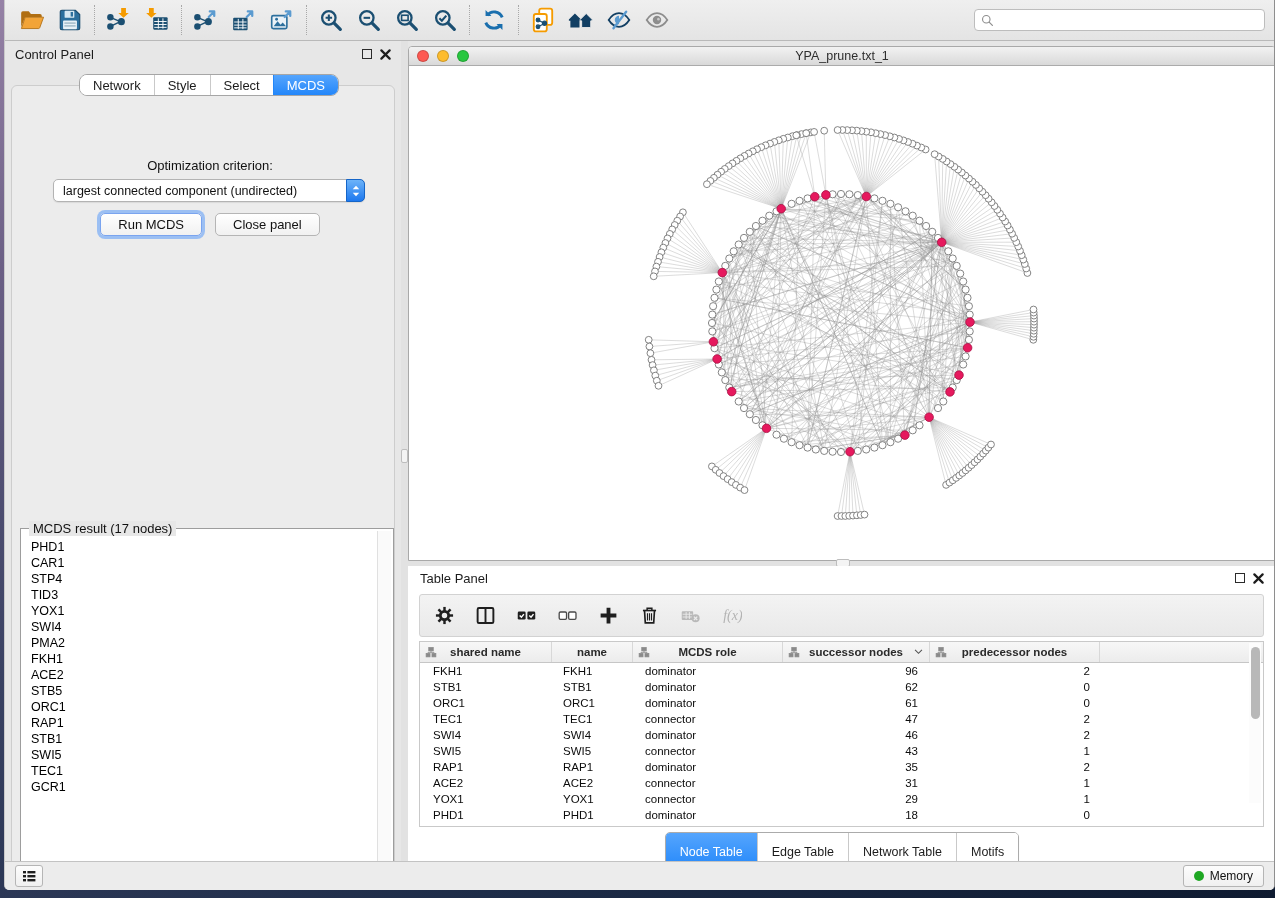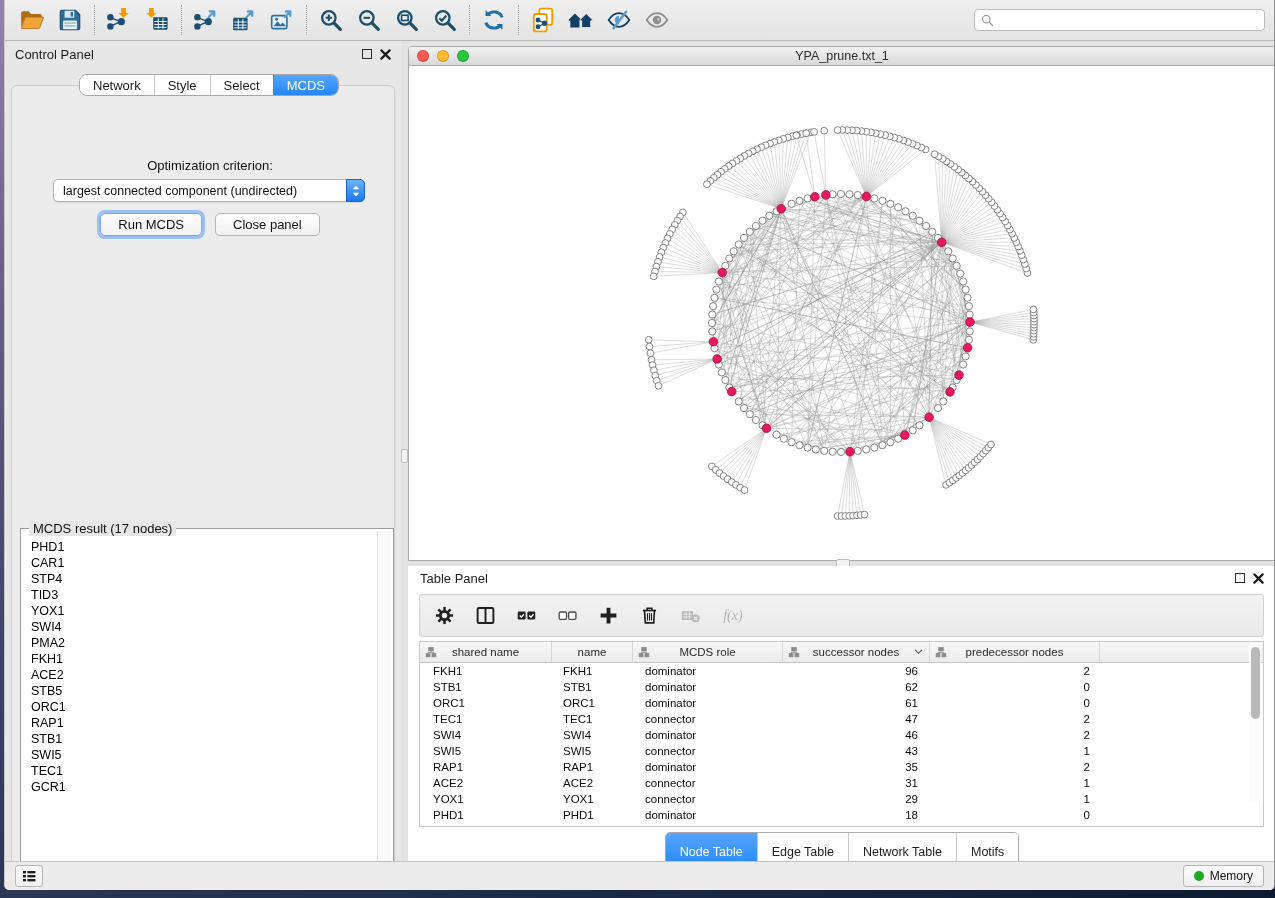--- a/index.html
+++ b/index.html
@@ -77,21 +77,21 @@
   .tp-head { height:24px; display:flex; align-items:center; padding:0 12px; }
   .tp-title { font-size:13px; color:#1c1c1c; }
   .tp-toolbar { position:absolute; left:11px; top:28px; width:845px; height:43px;
     background:linear-gradient(#f3f3f3,#e9e9e9); border:1px solid #d2d2d2; border-radius:3px;
     display:flex; align-items:center; padding-left:12px; gap:17px; }
   .tp-tbtn { background:none; border:none; width:24px; height:24px; display:flex; align-items:center; justify-content:center; }
   .tp-tbtn svg { width:21px; height:21px; }
   .tbox { position:absolute; left:11px; top:75px; width:845px; height:186px; background:#fff; border:1px solid #c9c9c9; }
   .thead { display:flex; height:21px; background:linear-gradient(#f7f7f7,#ececec); border-bottom:1px solid #c6c6c6; }
   .th { display:flex; align-items:center; justify-content:center; gap:4px; border-right:1px solid #d8d8d8;
-    font-size:11.5px; color:#2a2a2a; position:relative; }
+    font-size:11.5px; color:#2a2a2a; position:relative;font-weight:bold; }
   .th svg.tree { width:12px; height:12px; position:absolute; left:5px; }
   .th svg.sort { width:9px; height:6px; position:absolute; right:6px; }
   .tbody { position:relative; }
   .tr { display:flex; height:16px; align-items:center; }
   .td { font-size:11.5px; color:#0c0c0c; white-space:nowrap; overflow:hidden; }
   .td.c0 { padding-left:13px; } .td.c1 { padding-left:11px; } .td.c2 { padding-left:12px; }
   .td.num3 { text-align:right; padding-right:12px; } .td.num4 { text-align:right; padding-right:10px; }
   .tscroll { position:absolute; right:2px; top:1px; width:12px; height:160px; background:#fcfcfc; }
   .tthumb { position:absolute; left:1.5px; top:4px; width:9px; height:72px; background:#b8b8b8; border-radius:5px; }
   .tp-tabs { position:absolute; left:0; top:266px; width:868px; display:flex; justify-content:center; }

